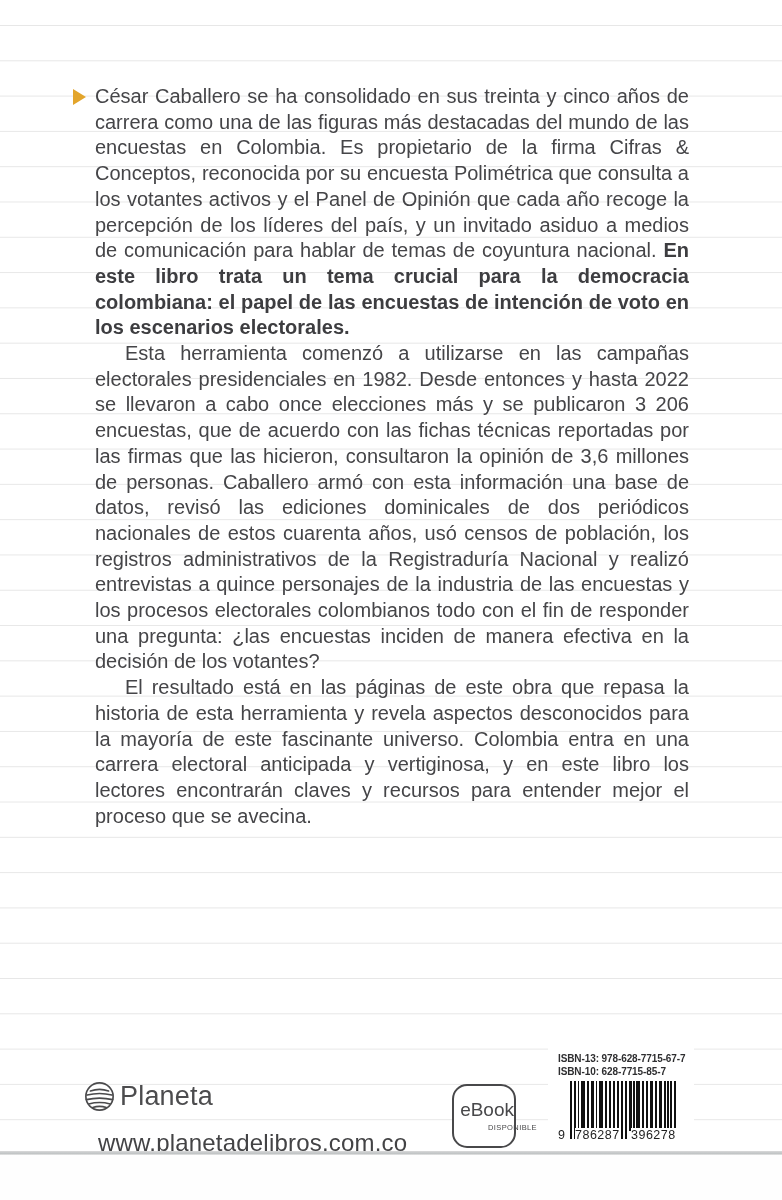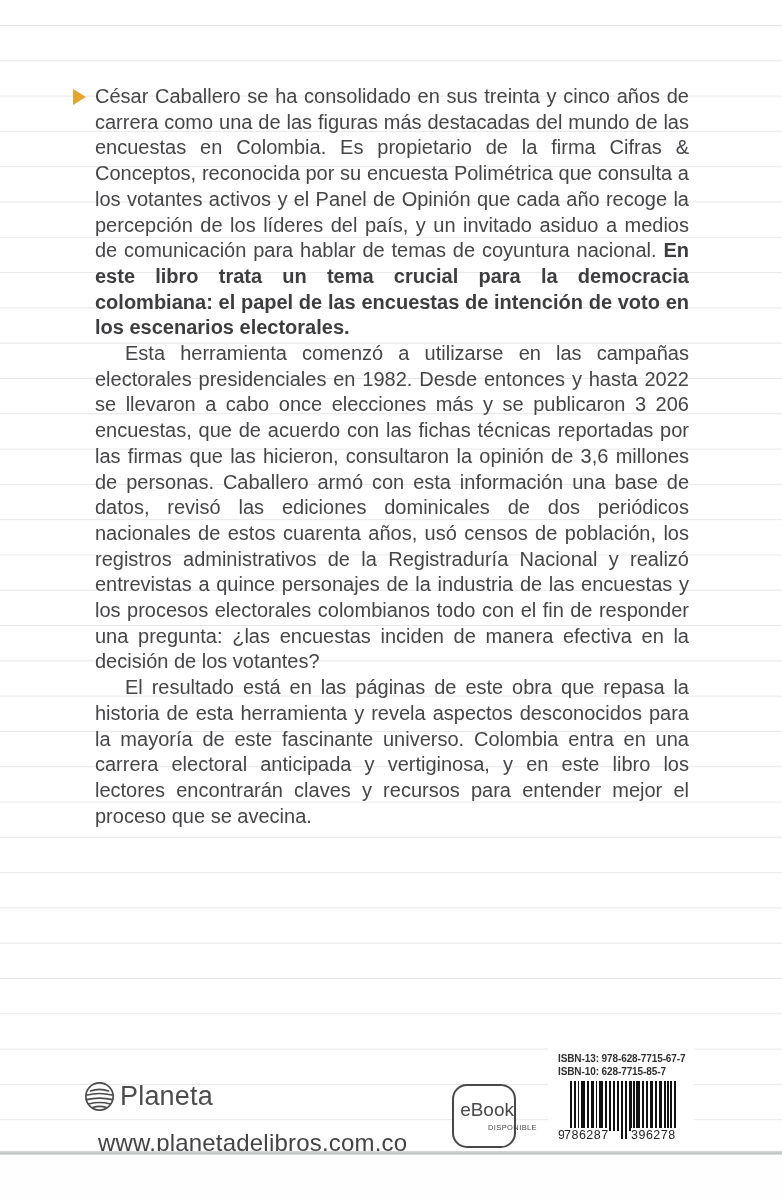--- a/index.html
+++ b/index.html
@@ -63,21 +63,21 @@
     font-size:10px;font-weight:700;color:#2e2e30;
     line-height:12.5px;white-space:nowrap;letter-spacing:-0.1px;
   }
   .barcode{position:relative;width:124px;height:64px;margin-top:3px;}
   .barcode svg{position:absolute;left:12px;top:0;}
   .bc-digit{
     position:absolute;top:47px;font-size:12.5px;color:#1f1f1f;
     background:#fff;line-height:14px;letter-spacing:0.5px;
   }
   .bc-prefix{left:0;background:transparent;}
-  .bc-g1{left:6px;text-align:center;}
+  .bc-g1{left:17px;text-align:center;}
   .bc-g2{left:73px;}
   
   .bottom-edge{
     position:absolute;left:0;top:1151px;width:782px;height:4px;
     background:linear-gradient(to bottom,#dadada,#bfc3c4 60%,#e8e8e8);
   }
   .bottom-strip{
     position:absolute;left:0;top:1155px;width:782px;height:45px;background:#fefefe;
   }
 </style>

